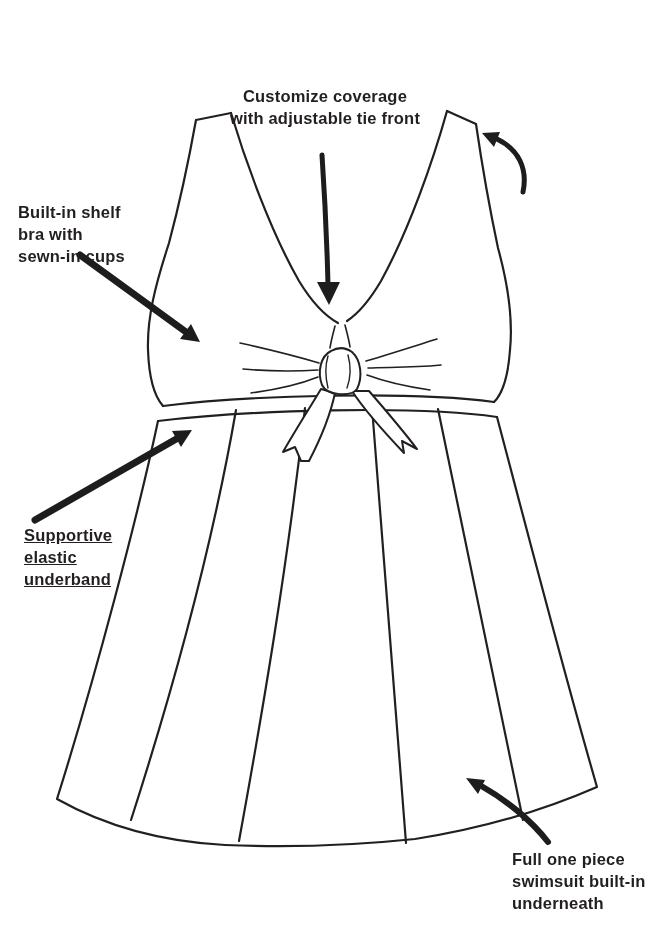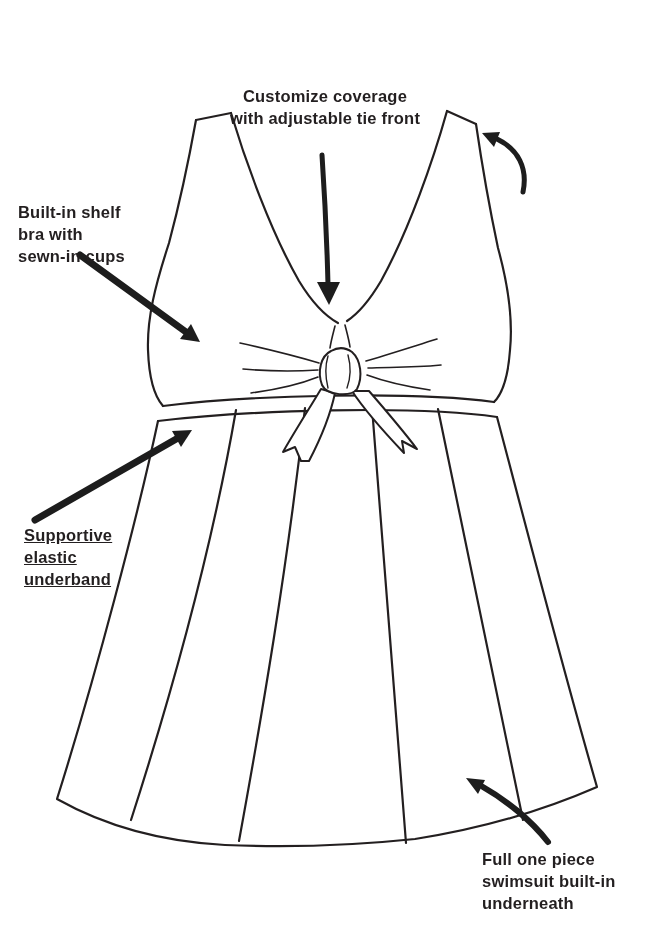--- a/index.html
+++ b/index.html
@@ -103,17 +103,17 @@
 
   <div class="label" style="left:18px;top:166px;margin-top:36px;">Built-in shelf
 bra with
 sewn-in cups</div>
 
 
   <div class="label" style="left:24px;top:525px;text-decoration:underline;">Supportive
 elastic
 underband</div>
 
-  <div class="label" style="left:482px;top:849px;">Full one piece
+  <div class="label" style="left:512px;top:849px;">Full one piece
 swimsuit built-in
 underneath</div>
 
 </div>
 
 </body></html>

